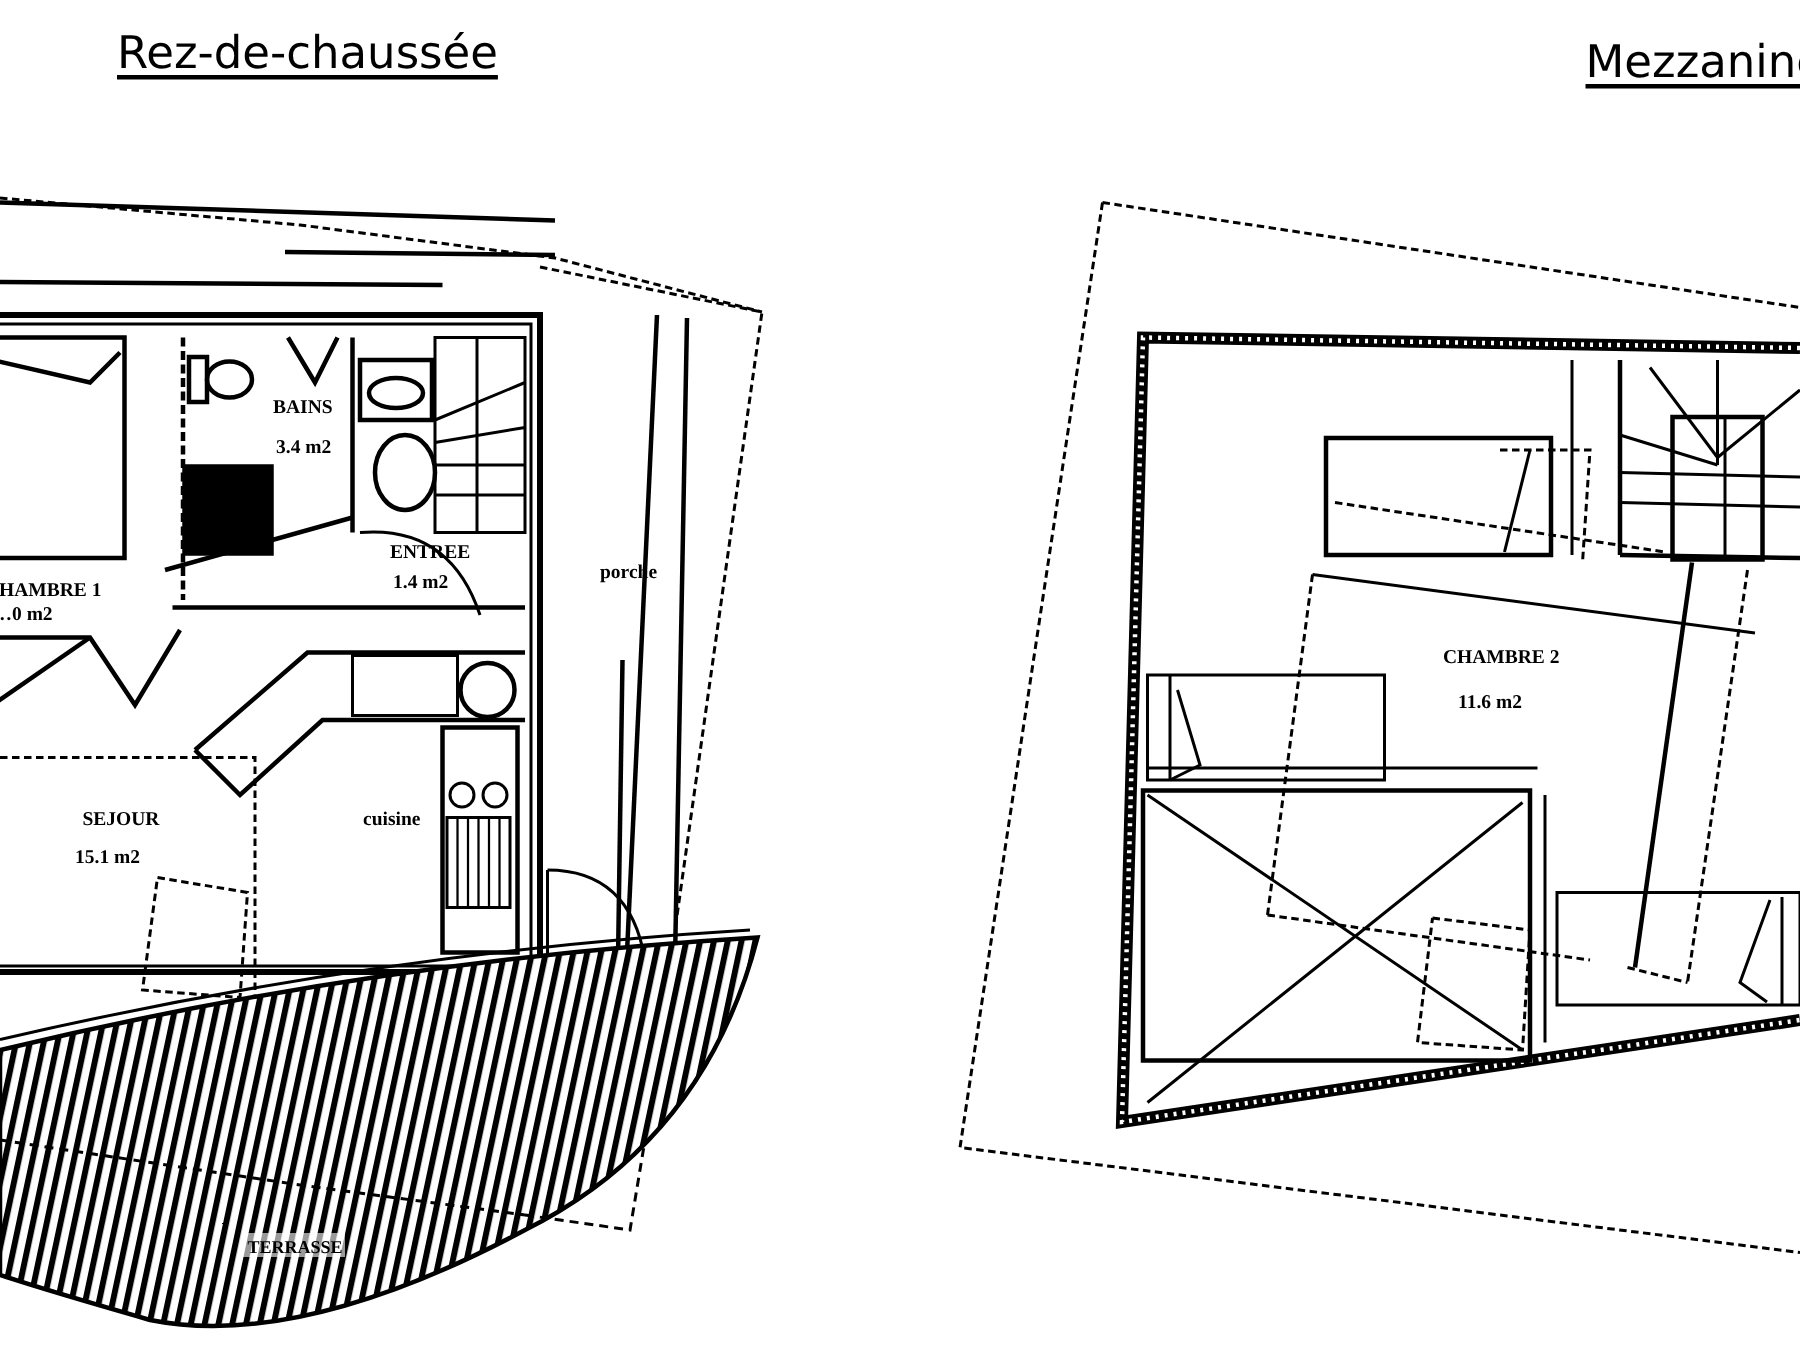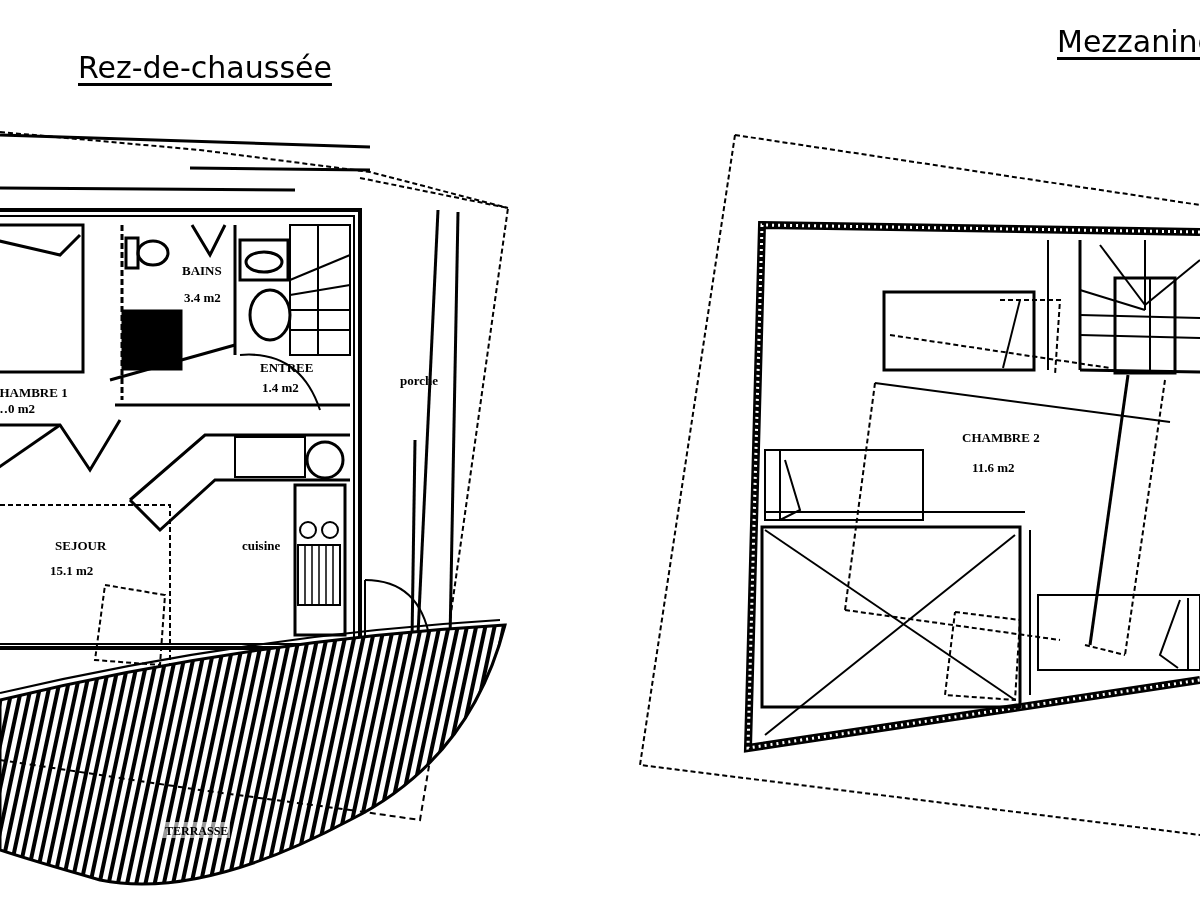--- a/index.html
+++ b/index.html
@@ -1,21 +1,21 @@
 <!DOCTYPE html>
 <html><head>
 <meta charset="utf-8">
 <style>
   html, body { margin: 0; padding: 0; background: #ffffff; }
   body { width: 1200px; height: 900px; overflow: hidden; position: relative; font-family: "DejaVu Sans", sans-serif; }
   .title {
     position: absolute; font-family: "DejaVu Sans", sans-serif; font-size: 30px; color: #000;
     text-decoration: underline; text-decoration-thickness: 3px; text-underline-offset: 5px; white-space: nowrap;
   }
-  #title-left { left: 78px; top: 18px; margin-top: 32px; }
+  #title-left { left: 78px; top: 18px; }
   #title-right { left: 1057px; top: 24px; }
   svg { position: absolute; left: 0; top: 0; }
   .lbl { font-family: "Liberation Serif", serif; font-weight: bold; fill: #000; }
 </style>
 </head>
 <body>
 
 <div class="title" id="title-left">Rez-de-chaussée</div>
 <div class="title" id="title-right">Mezzanine</div>
 

